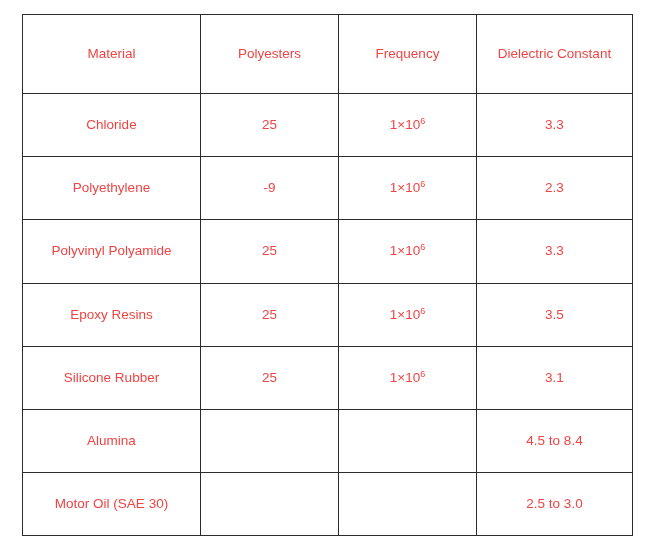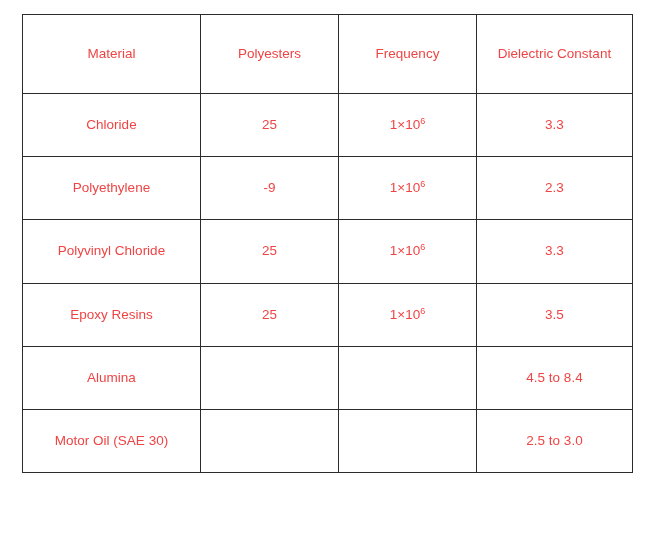--- a/index.html
+++ b/index.html
@@ -89,30 +89,36 @@
             <td><span>1×10</span><span class="sup">6</span></td>
             <td>3.3</td>
           </tr>
           <tr>
             <td>Polyethylene</td>
             <td>-9</td>
             <td><span>1×10</span><span class="sup">6</span></td>
             <td>2.3</td>
           </tr>
           <tr>
-            <td>Polyvinyl Chloride</td>
+            <td>Polyvinyl Polyamide</td>
             <td>25</td>
             <td><span>1×10</span><span class="sup">6</span></td>
             <td>3.3</td>
           </tr>
           <tr>
             <td>Epoxy Resins</td>
             <td>25</td>
             <td><span>1×10</span><span class="sup">6</span></td>
             <td>3.5</td>
+          </tr>
+          <tr>
+            <td>Silicone Rubber</td>
+            <td>25</td>
+            <td><span>1×10</span><span class="sup">6</span></td>
+            <td>3.1</td>
           </tr>
           <tr>
             <td>Alumina</td>
             <td class="empty-cell"></td>
             <td class="empty-cell"></td>
             <td>4.5 to 8.4</td>
           </tr>
           <tr>
             <td>Motor Oil (SAE 30)</td>
             <td class="empty-cell"></td>

